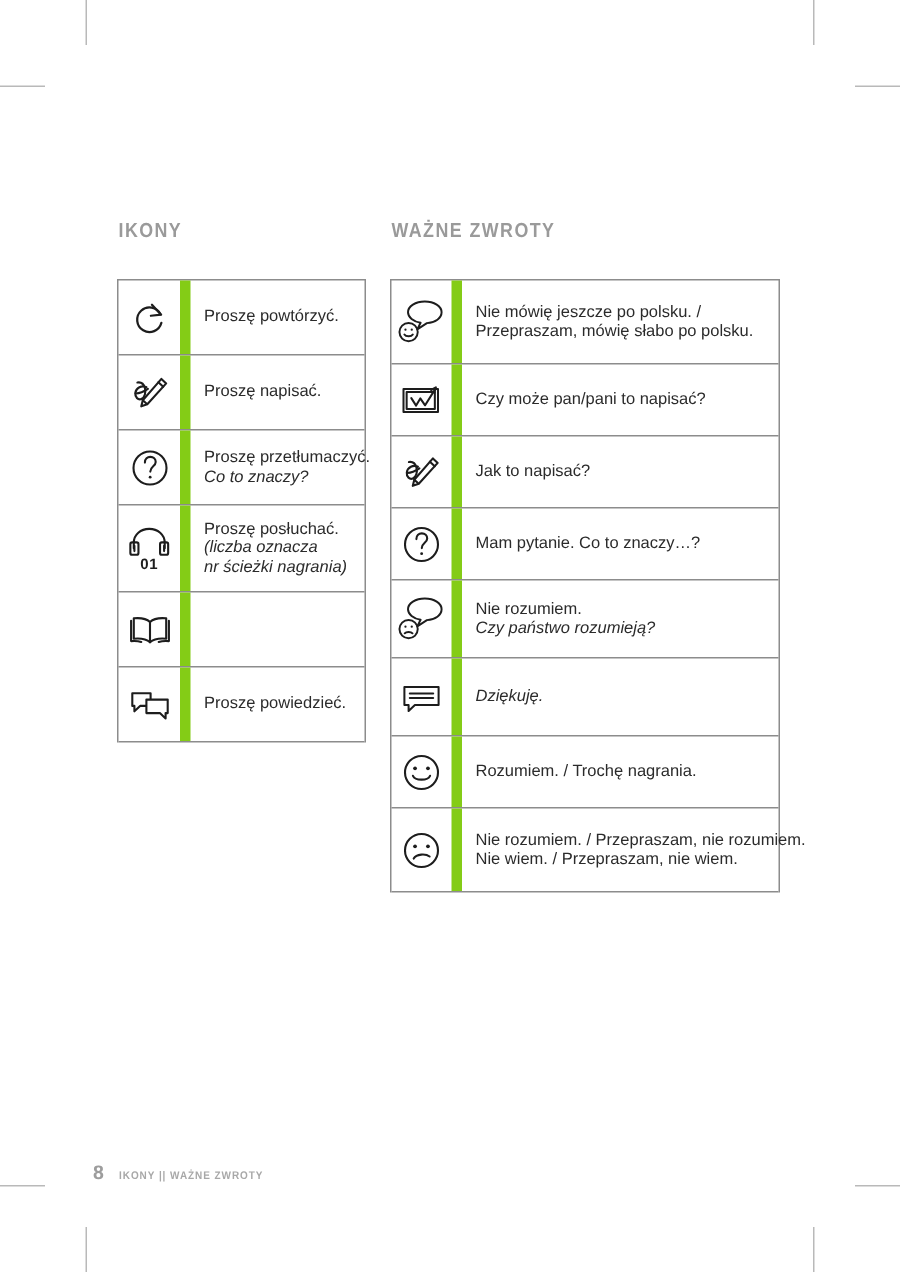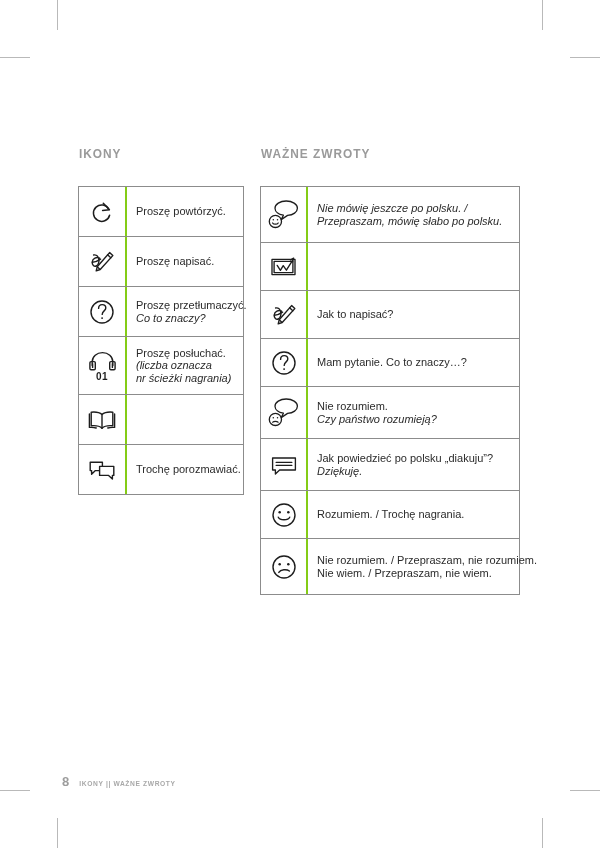--- a/index.html
+++ b/index.html
@@ -60,21 +60,21 @@
 
   .row {
     display: flex;
     align-items: stretch;
     border-bottom: 1px solid #8c8c8c;
     box-sizing: border-box;
   }
   .icon-cell {
     width: 48px;
     min-width: 48px;
-    border-right: 2px solid #84cc16;
+    border-right: 7px solid #84cc16;
     display: flex;
     align-items: center;
     justify-content: center;
     box-sizing: border-box;
   }
   #tbl-right .icon-cell { width: 47px; min-width: 47px; }
 
   .text-cell {
     flex: 1;
     display: flex;
@@ -89,21 +89,21 @@
     color: #2b2b2b;
     white-space: nowrap;
   }
   .line.it { font-style: italic; }
 
   
   #tbl-left  .row { height: 50px; }
   #tbl-left  .row.tall { height: 58px; }
 
   #tbl-right .row { height: 48px; }
-  #tbl-right .row.r1 { height: 56px; font-style: italic; }
+  #tbl-right .row.r1 { height: 56px; }
   #tbl-right .row.r6 { height: 52px; }
   #tbl-right .row.r7 { height: 52px; }
   #tbl-right .row.r9 { height: 56px; }
 
   .icon-svg { display: block; }
   .icon-svg path,
   .icon-svg circle,
   .icon-svg line,
   .icon-svg rect,
   .icon-svg ellipse,
@@ -241,21 +241,21 @@
     </div>
 
     <div class="row">
       <div class="icon-cell">
         <svg class="icon-svg" width="30" height="26" viewBox="0 0 30 26" fill="none" stroke="#1d1d1d" stroke-width="1.4" stroke-linecap="round" stroke-linejoin="round">
           <path d="M3.2 5.2 H15.4 V13.6 H8.4 L4.6 17.2 V13.6 H3.2 Z"></path>
           <path d="M12.6 9.4 H26.8 V18.4 H25.4 V22 L21.6 18.4 H12.6 Z" fill="#ffffff"></path>
         </svg>
       </div>
       <div class="text-cell">
-        <div class="line">Trochę porozmawiać.</div>
+        <div class="line">Proszę powiedzieć.</div>
       </div>
     </div>
 
   </div>
 
   <div class="tbl" id="tbl-right">
 
     <div class="row r1">
       <div class="icon-cell">
         <svg class="icon-svg" width="34" height="34" viewBox="0 0 34 34" fill="none" stroke="#1d1d1d" stroke-width="1.3" stroke-linecap="round" stroke-linejoin="round">
@@ -274,20 +274,23 @@
 
     <div class="row">
       <div class="icon-cell">
         <svg class="icon-svg" width="30" height="26" viewBox="0 0 30 26" fill="none" stroke="#1d1d1d" stroke-width="1.35" stroke-linecap="round" stroke-linejoin="round">
           <rect x="3" y="5.4" width="23" height="15.2"></rect>
           <rect x="5.1" y="7.4" width="18.8" height="11.2"></rect>
           <path d="M8.2 11.4 L11.4 16.4 L14.2 11.6 L17.4 16.2 L23.4 6.6"></path>
           <path d="M21.4 6 L24.6 4.2 L23.6 7.8"></path>
         </svg>
       </div>
+      <div class="text-cell">
+        <div class="line">Czy może pan/pani to napisać?</div>
+      </div>
     </div>
 
 
     <div class="row">
       <div class="icon-cell">
         <svg class="icon-svg" width="30" height="28" viewBox="0 0 30 28" fill="none" stroke="#1d1d1d" stroke-width="1.4" stroke-linecap="round" stroke-linejoin="round">
           <path d="M12.6 10.2 C9.6 8.6 5.6 10.4 5.2 14 C4.9 17 7.2 18.8 9.2 18 C11.6 17 12.4 13.4 11.6 10.6 C10.9 8.2 9 6.6 6.6 7"></path>
           <path d="M5.4 14.3 C8 14.2 11 13 13.6 11.2"></path>
           <path d="M22.6 4.6 L25.8 7.6 L13.2 21.5 L9.2 22.9 L10.2 18.8 Z"></path>
           <path d="M20.6 6.8 L23.8 9.8"></path>
@@ -330,21 +333,20 @@
 
     <div class="row r7">
       <div class="icon-cell">
         <svg class="icon-svg" width="30" height="26" viewBox="0 0 30 26" fill="none" stroke="#1d1d1d" stroke-width="1.35" stroke-linecap="round" stroke-linejoin="round">
           <path d="M3.6 6 H26.4 V18 H10.6 L6.4 22 V18 H3.6 Z"></path>
           <line x1="7.2" y1="10.4" x2="22.8" y2="10.4"></line>
           <line x1="7.2" y1="13.4" x2="22.8" y2="13.4"></line>
         </svg>
       </div>
       <div class="text-cell">
-        <div class="line">Jak powiedzieć po polsku „diakuju”?</div>
         <div class="line it">Dziękuję.</div>
       </div>
     </div>
 
     <div class="row">
       <div class="icon-cell">
         <svg class="icon-svg" width="28" height="28" viewBox="0 0 28 28" fill="none" stroke="#1d1d1d" stroke-width="1.4" stroke-linecap="round">
           <circle cx="14" cy="14" r="11"></circle>
           <circle cx="9.7" cy="11.2" r="1.25" fill="#1d1d1d" stroke="none"></circle>
           <circle cx="18.3" cy="11.2" r="1.25" fill="#1d1d1d" stroke="none"></circle>

